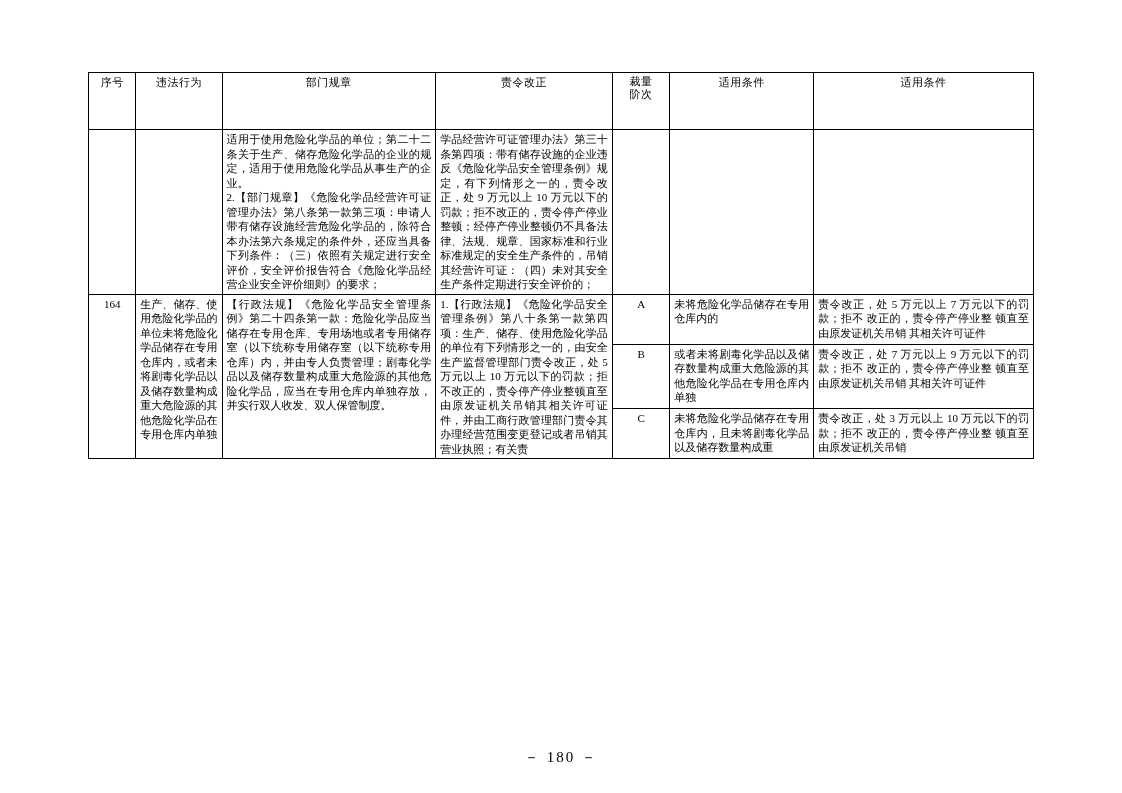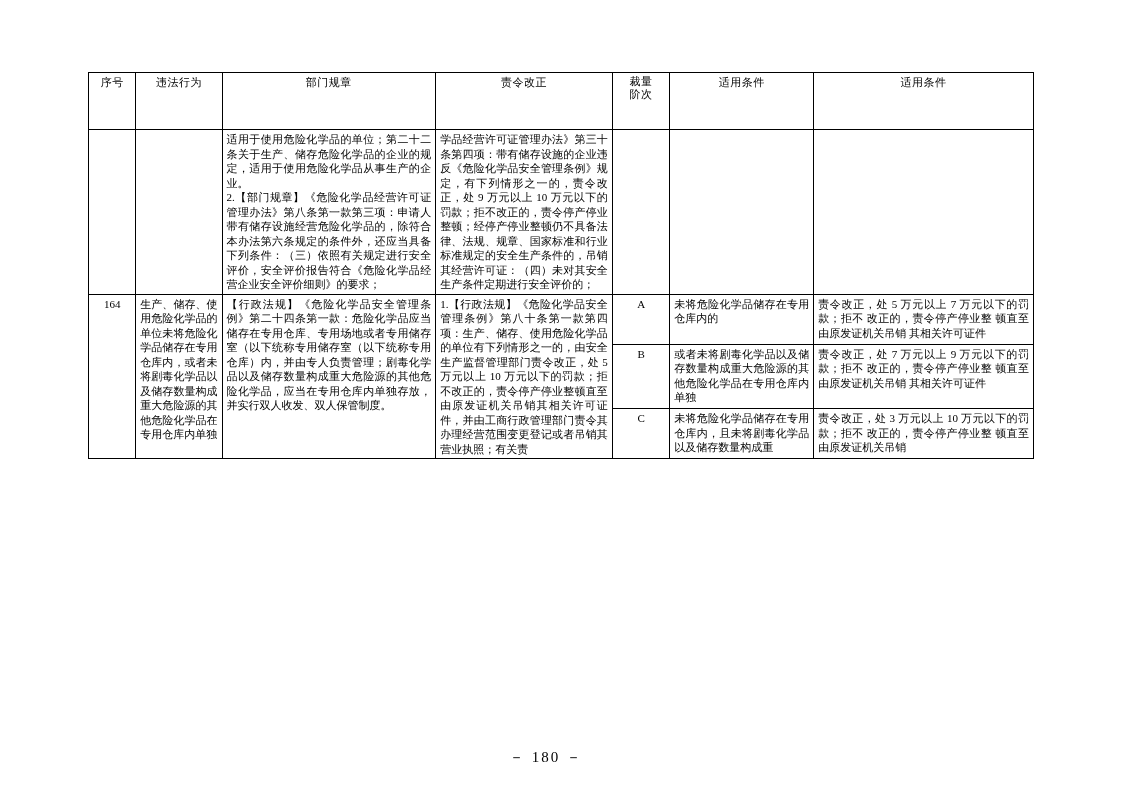--- a/index.html
+++ b/index.html
@@ -74,21 +74,21 @@
     text-align: justify;
     text-align-last: left;
     text-justify: inter-ideograph;
     letter-spacing: 0px;
   }
   .two-line-head {
     line-height: 1.2;
   }
   .footer {
     position: absolute;
-    left: 0;
+    left: 15px;
     top: 748px;
     width: 1092px;
     text-align: center;
     font-size: 15px;
     letter-spacing: 2px;
     font-family: "Liberation Serif", "DejaVu Serif", serif;
   }
 </style>
 </head>
 <body>

